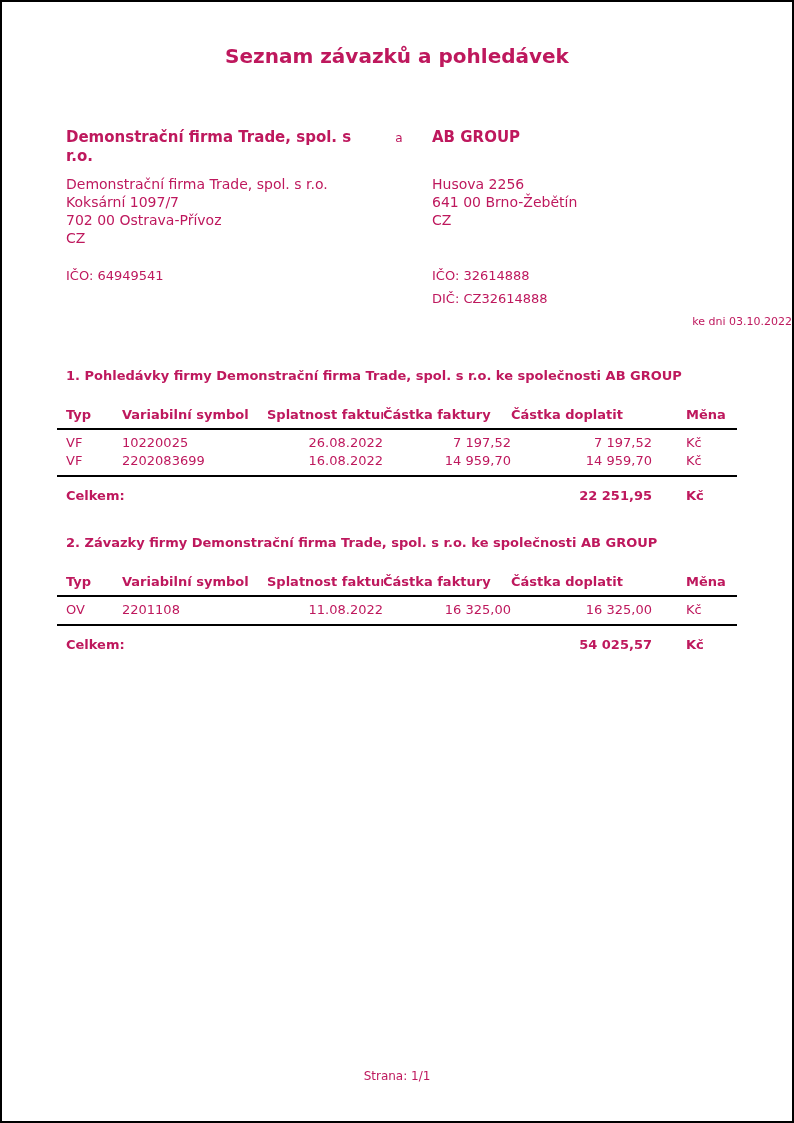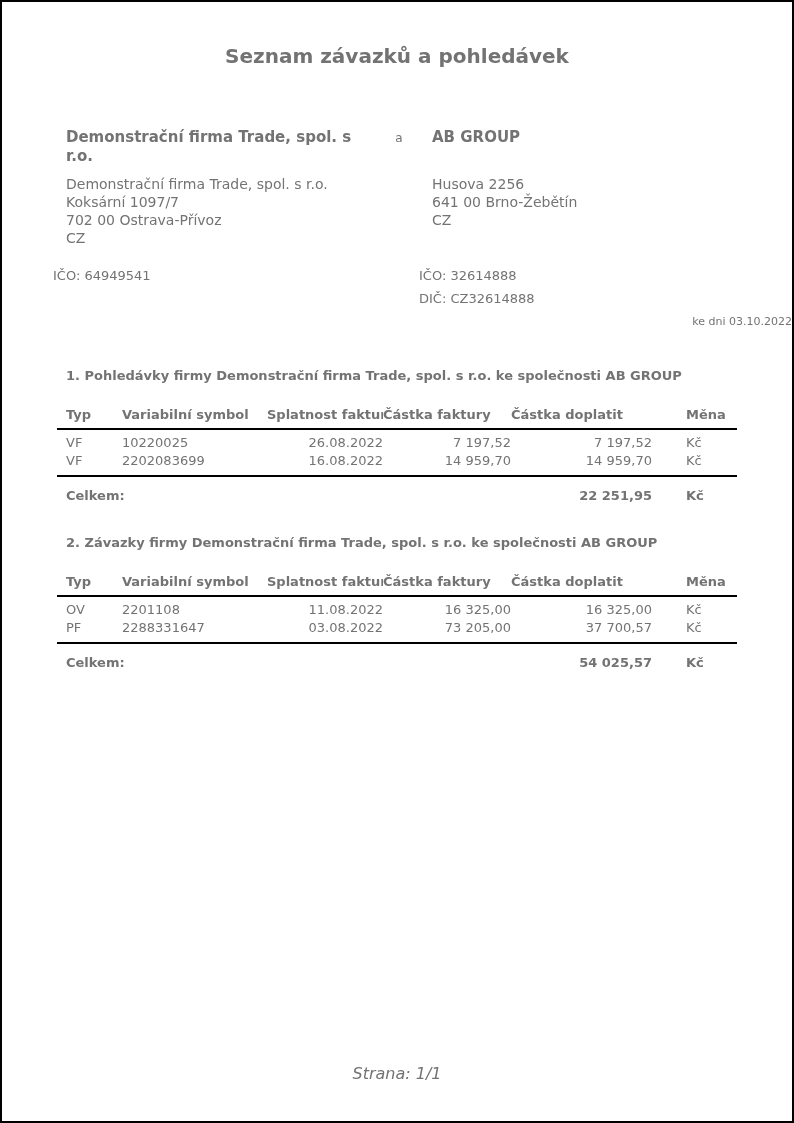--- a/index.html
+++ b/index.html
@@ -4,21 +4,21 @@
 <style>
   * { margin: 0; padding: 0; box-sizing: border-box; }
   html, body { background: #888; }
   .page {
     position: relative;
     width: 794px;
     height: 1123px;
     margin: 0 auto;
     background: #ffffff;
     border: 2px solid #000000;
-    color: #737373;
+    color: #be185d;
     font-family: "DejaVu Sans", "Liberation Sans", sans-serif;
     overflow: hidden;
   }
   .title {
     margin-top: 42px;
     text-align: center;
     font-size: 20px;
     font-weight: bold;
     line-height: 24px;
   }
@@ -39,21 +39,21 @@
   .party-right { flex: 1; }
   .party-name {
     font-size: 15px;
     font-weight: bold;
     line-height: 19px;
     min-height: 47px;
   }
   .party-address { font-size: 14px; line-height: 18px; }
   .ids-row {
     display: flex;
-    margin-left: 51px;
+    margin-left: 64px;
     margin-top: 17px;
   }
   .ids-left { width: 366px; }
   .ids-right { flex: 1; }
   .id-line { font-size: 13px; line-height: 23px; }
   .as-of {
     margin-top: 4px;
     text-align: right;
     font-size: 11px;
     line-height: 16px;
@@ -110,22 +110,21 @@
     line-height: 18px;
     white-space: nowrap;
   }
   .total-label-cell { width: 454px; padding-left: 9px; }
   .footer {
     position: absolute;
     left: 0;
     bottom: 38px;
     width: 100%;
     text-align: center;
-    font-size: 16px;
-    font-style: italic;
+    font-size: 12px;
   }
 </style>
 </head>
 <body>
 
 <div class="page">
 
   <h1 class="title">Seznam závazků a pohledávek</h1>
 
   <div class="parties">
@@ -219,28 +218,20 @@
       </thead>
       <tbody>
         <tr>
           <td class="c1">OV</td>
           <td class="c2">2201108</td>
           <td class="c3 num">11.08.2022</td>
           <td class="c4 num">16 325,00</td>
           <td class="c5 num">16 325,00</td>
           <td class="c6">Kč</td>
         </tr>
-        <tr>
-          <td class="c1">PF</td>
-          <td class="c2">2288331647</td>
-          <td class="c3 num">03.08.2022</td>
-          <td class="c4 num">73 205,00</td>
-          <td class="c5 num">37 700,57</td>
-          <td class="c6">Kč</td>
-        </tr>
       </tbody>
     </table>
     <table class="total-table">
       <tbody>
         <tr>
           <td class="total-label-cell" colspan="1">Celkem:</td>
           <td class="c5 num">54 025,57</td>
           <td class="c6">Kč</td>
         </tr>
       </tbody>

